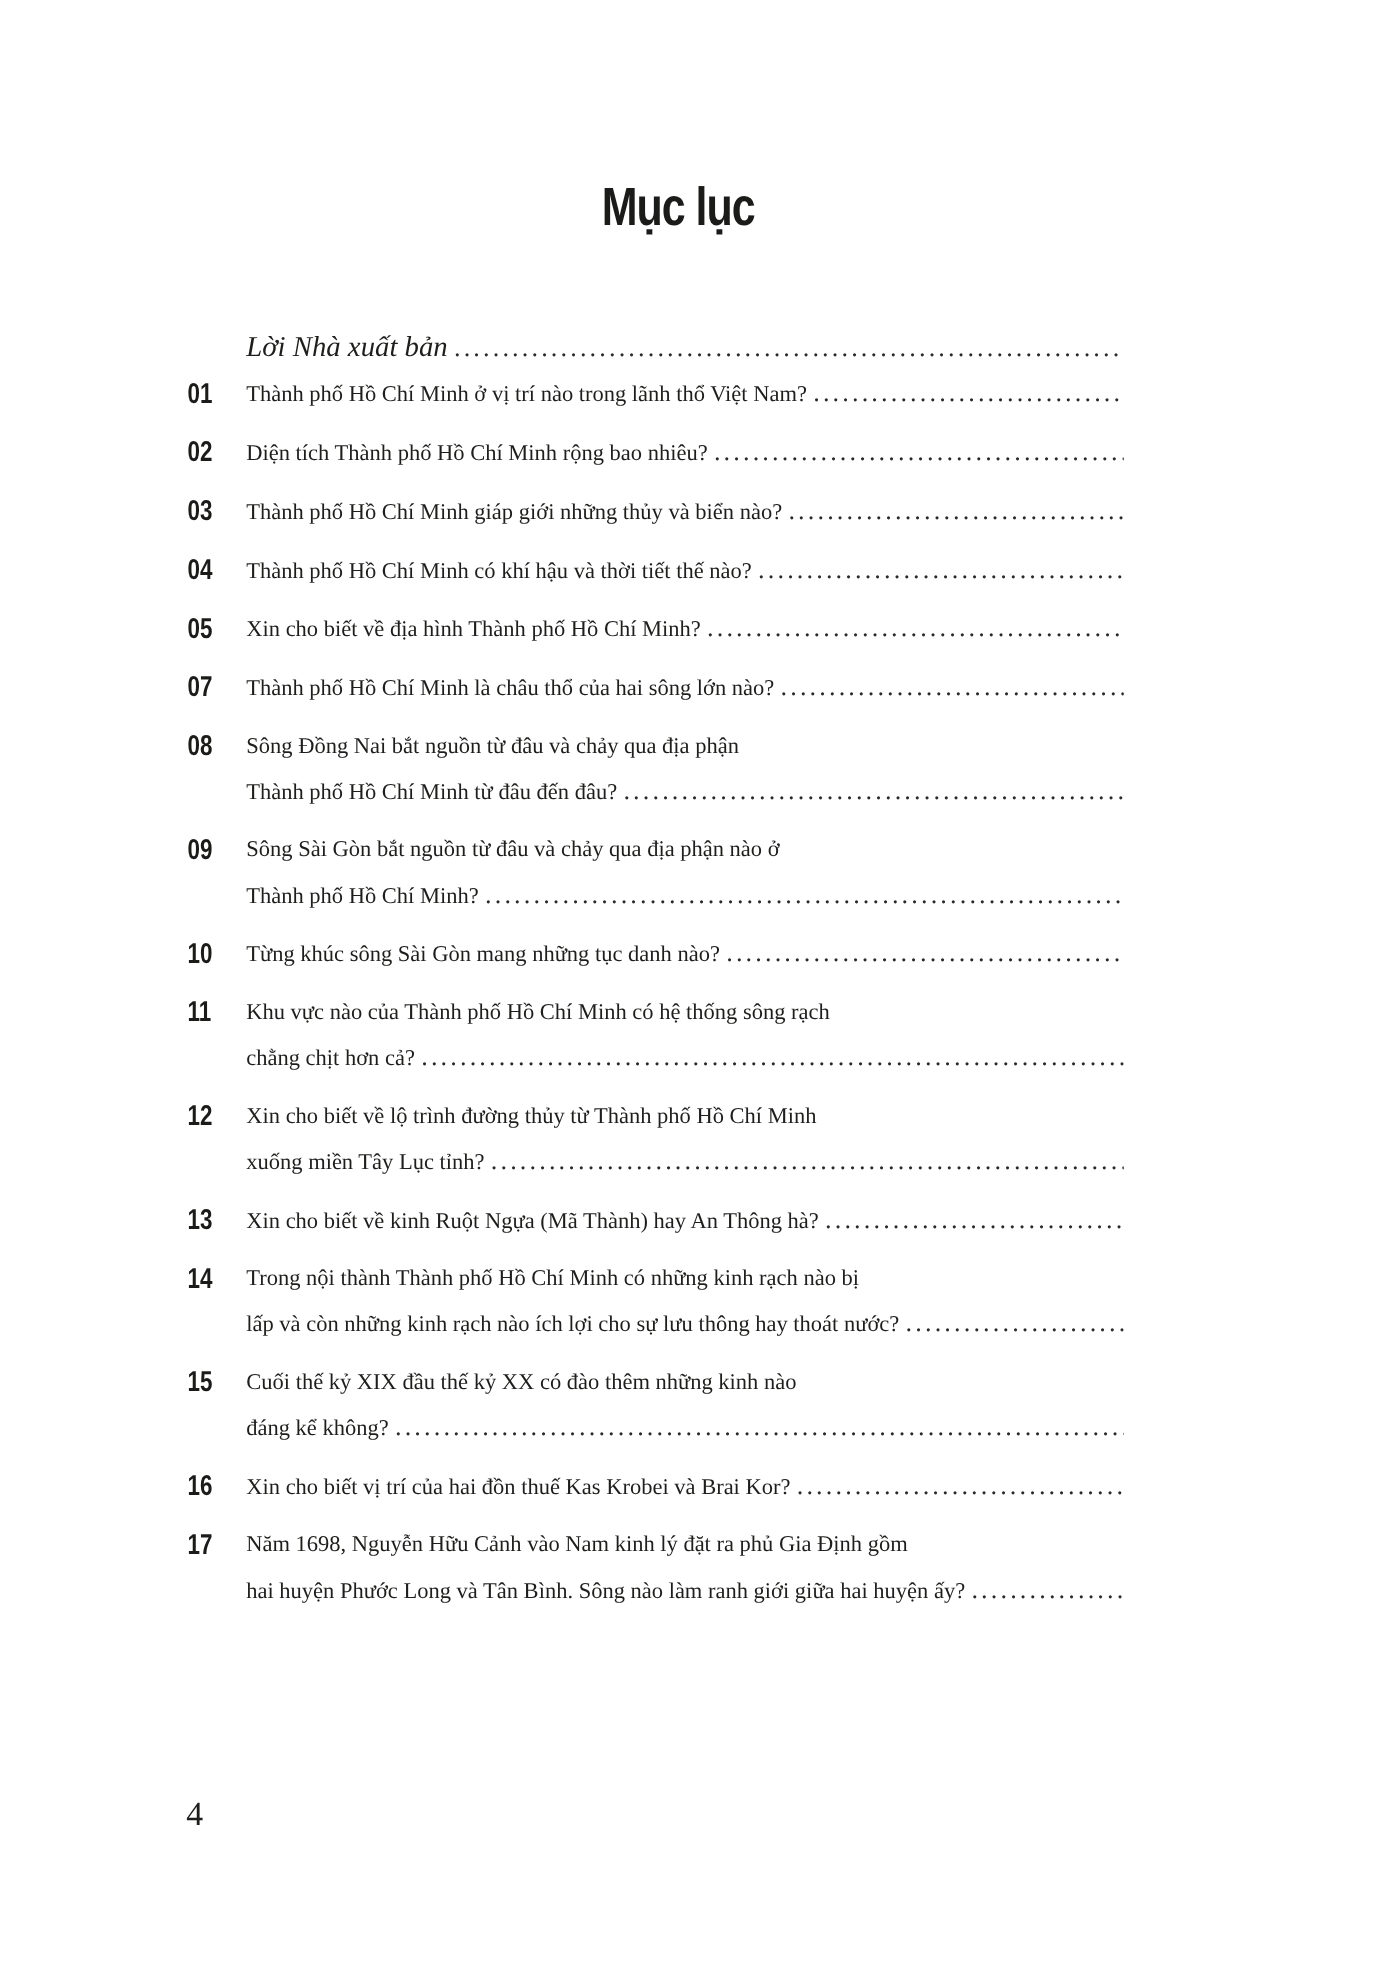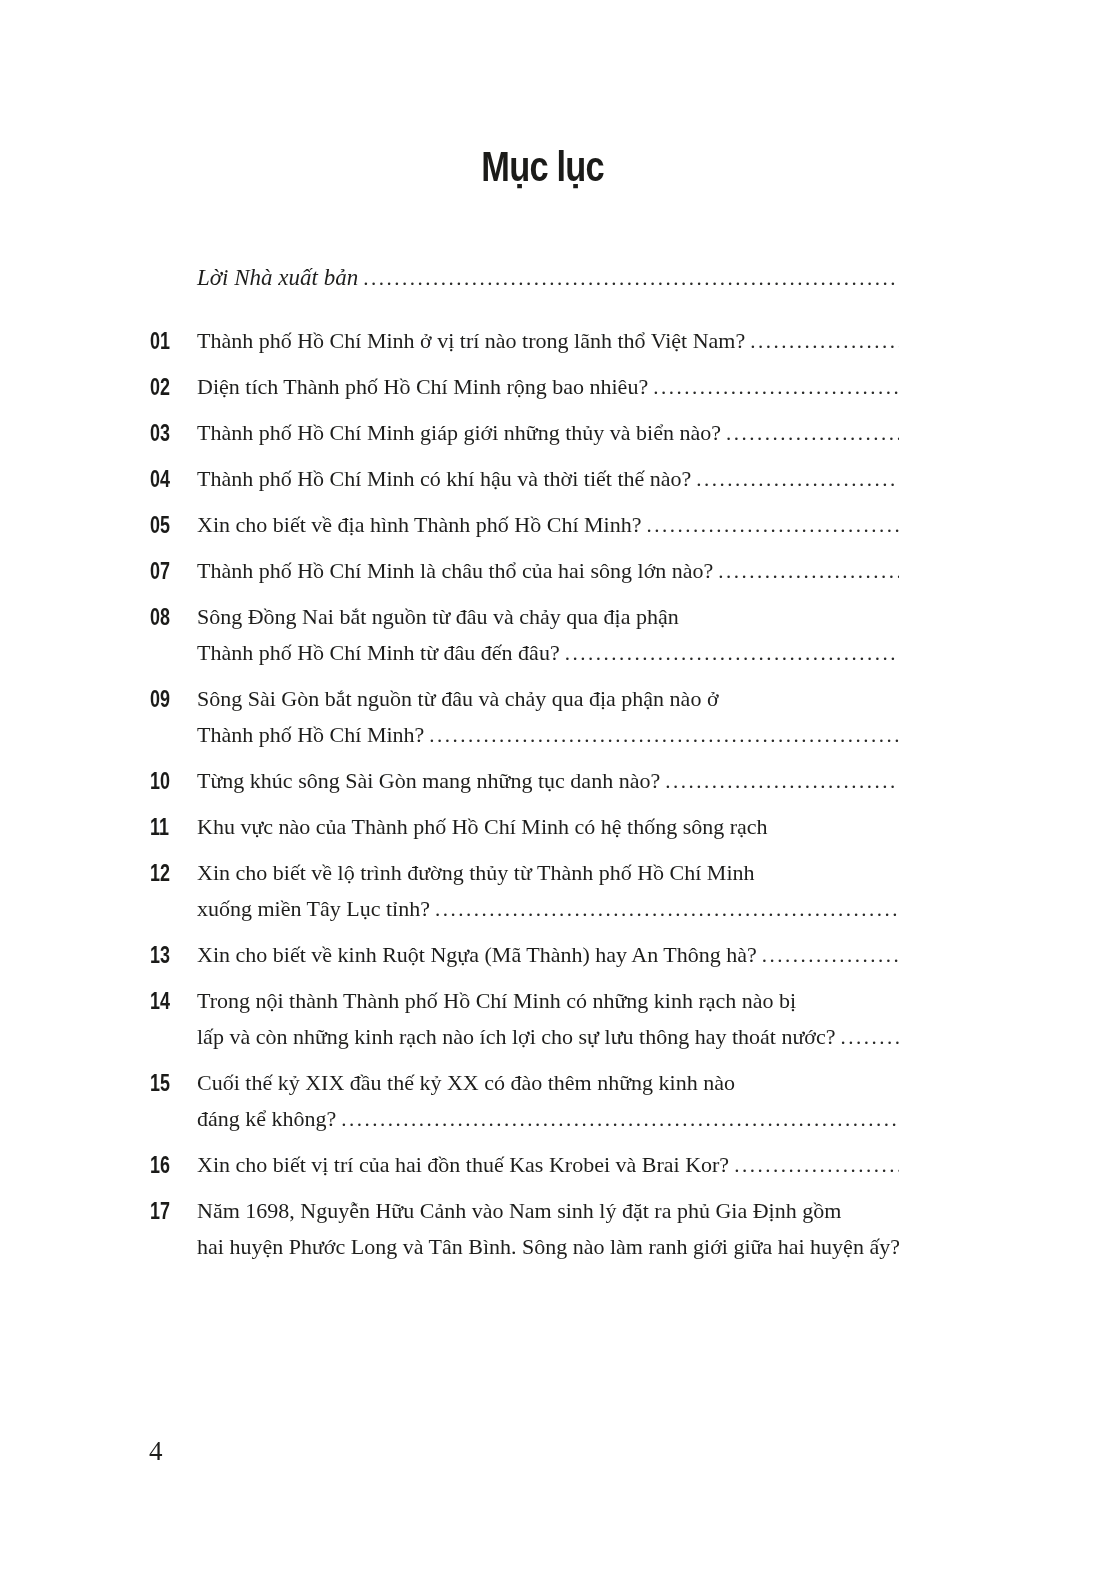--- a/index.html
+++ b/index.html
@@ -36,41 +36,41 @@
   }
   .front {
     margin-top: 62px;
     padding-left: 47px;
     display: flex;
     align-items: baseline;
     font-size: 23px;
     line-height: 36px;
   }
   .front .label { font-style: italic; white-space: nowrap; }
-  .entries { margin-top: 27px; }
+  .entries { }
   .entry {
     display: flex;
     margin-bottom: 10px;
   }
   .num {
     flex: none;
     width: 47px;
     font-family: "Liberation Sans", sans-serif;
     font-weight: 700;
     font-size: 23px;
     line-height: 36px;
     transform: scaleX(0.78);
     transform-origin: left center;
     color: #1b1b19;
   }
   .entry-body { flex: 1; min-width: 0; }
   .line {
     display: flex;
     align-items: baseline;
-    font-size: 22px;
+    font-size: 18px;
     line-height: 36px;
   }
   .txt { white-space: nowrap; }
   .leader {
     flex: 1;
     min-width: 10px;
     overflow: hidden;
     white-space: nowrap;
     margin: 0 3px 0 5px;
     color: #2a2a28;
@@ -201,20 +201,25 @@
               <span class="pg">28</span>
             </div>
           </div>
         </div>
         <div class="entry">
           <span class="num">11</span>
           <div class="entry-body">
             <div class="line">
               <span class="txt">Khu vực nào của Thành phố Hồ Chí Minh có hệ thống sông rạch</span>
             </div>
+            <div class="line">
+              <span class="txt">chằng chịt hơn cả?</span>
+              <span class="leader"></span>
+              <span class="pg">30</span>
+            </div>
           </div>
         </div>
         <div class="entry">
           <span class="num">12</span>
           <div class="entry-body">
             <div class="line">
               <span class="txt">Xin cho biết về lộ trình đường thủy từ Thành phố Hồ Chí Minh</span>
             </div>
             <div class="line">
               <span class="txt">xuống miền Tây Lục tỉnh?</span>
@@ -266,21 +271,21 @@
               <span class="txt">Xin cho biết vị trí của hai đồn thuế Kas Krobei và Brai Kor?</span>
               <span class="leader"></span>
               <span class="pg">40</span>
             </div>
           </div>
         </div>
         <div class="entry">
           <span class="num">17</span>
           <div class="entry-body">
             <div class="line">
-              <span class="txt">Năm 1698, Nguyễn Hữu Cảnh vào Nam sinh lý đặt ra phủ Gia Định gồm</span>
+              <span class="txt">Năm 1698, Nguyễn Hữu Cảnh vào Nam kinh lý đặt ra phủ Gia Định gồm</span>
             </div>
             <div class="line">
               <span class="txt">hai huyện Phước Long và Tân Bình. Sông nào làm ranh giới giữa hai huyện ấy?</span>
               <span class="leader"></span>
               <span class="pg">41</span>
             </div>
           </div>
         </div>
       </div>
 

